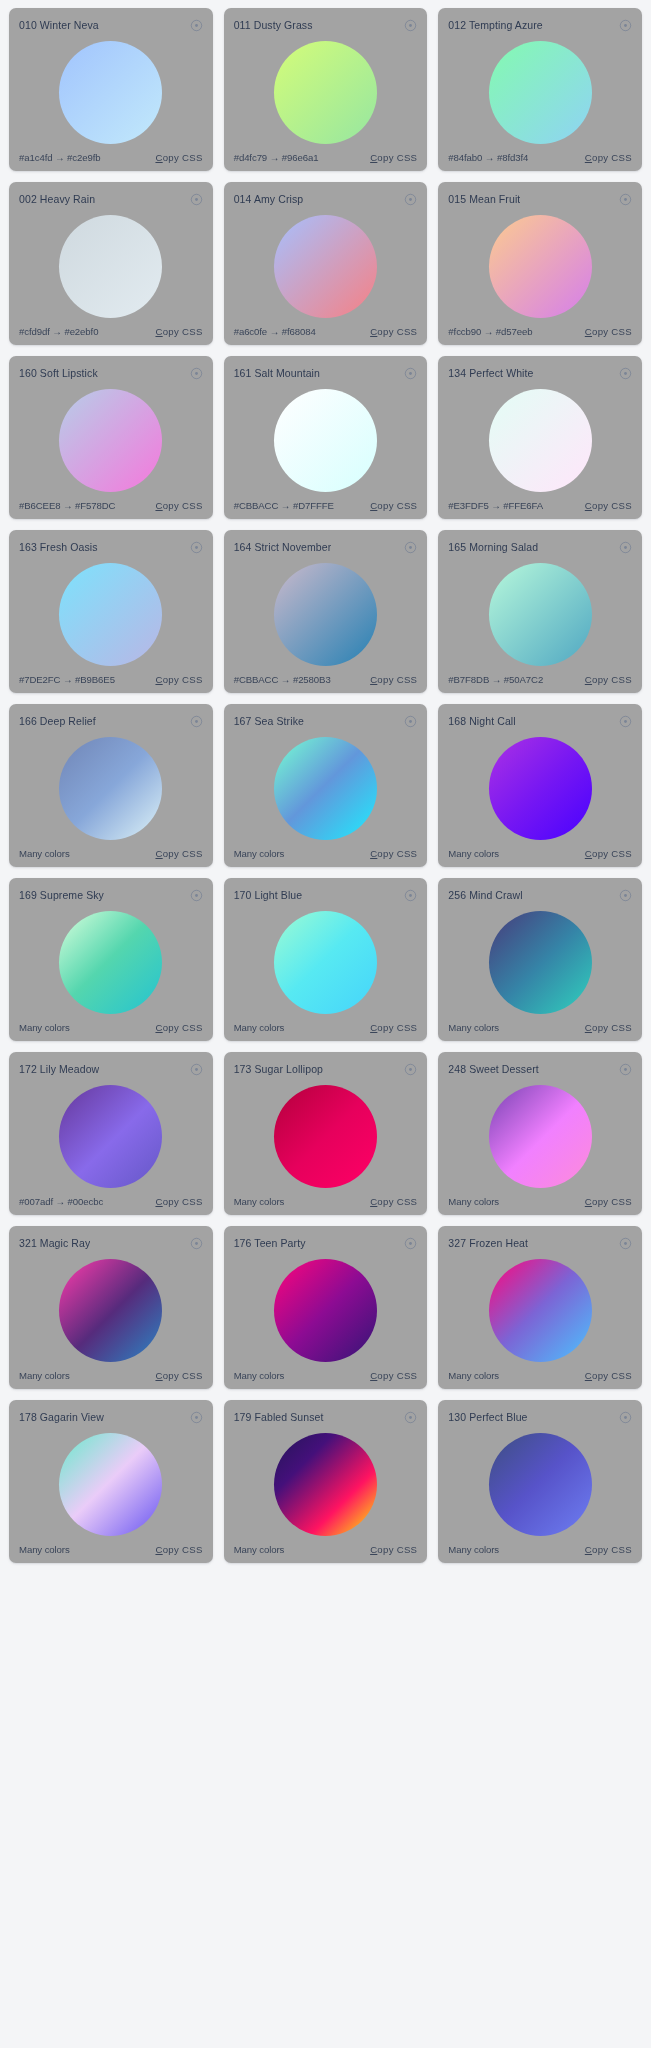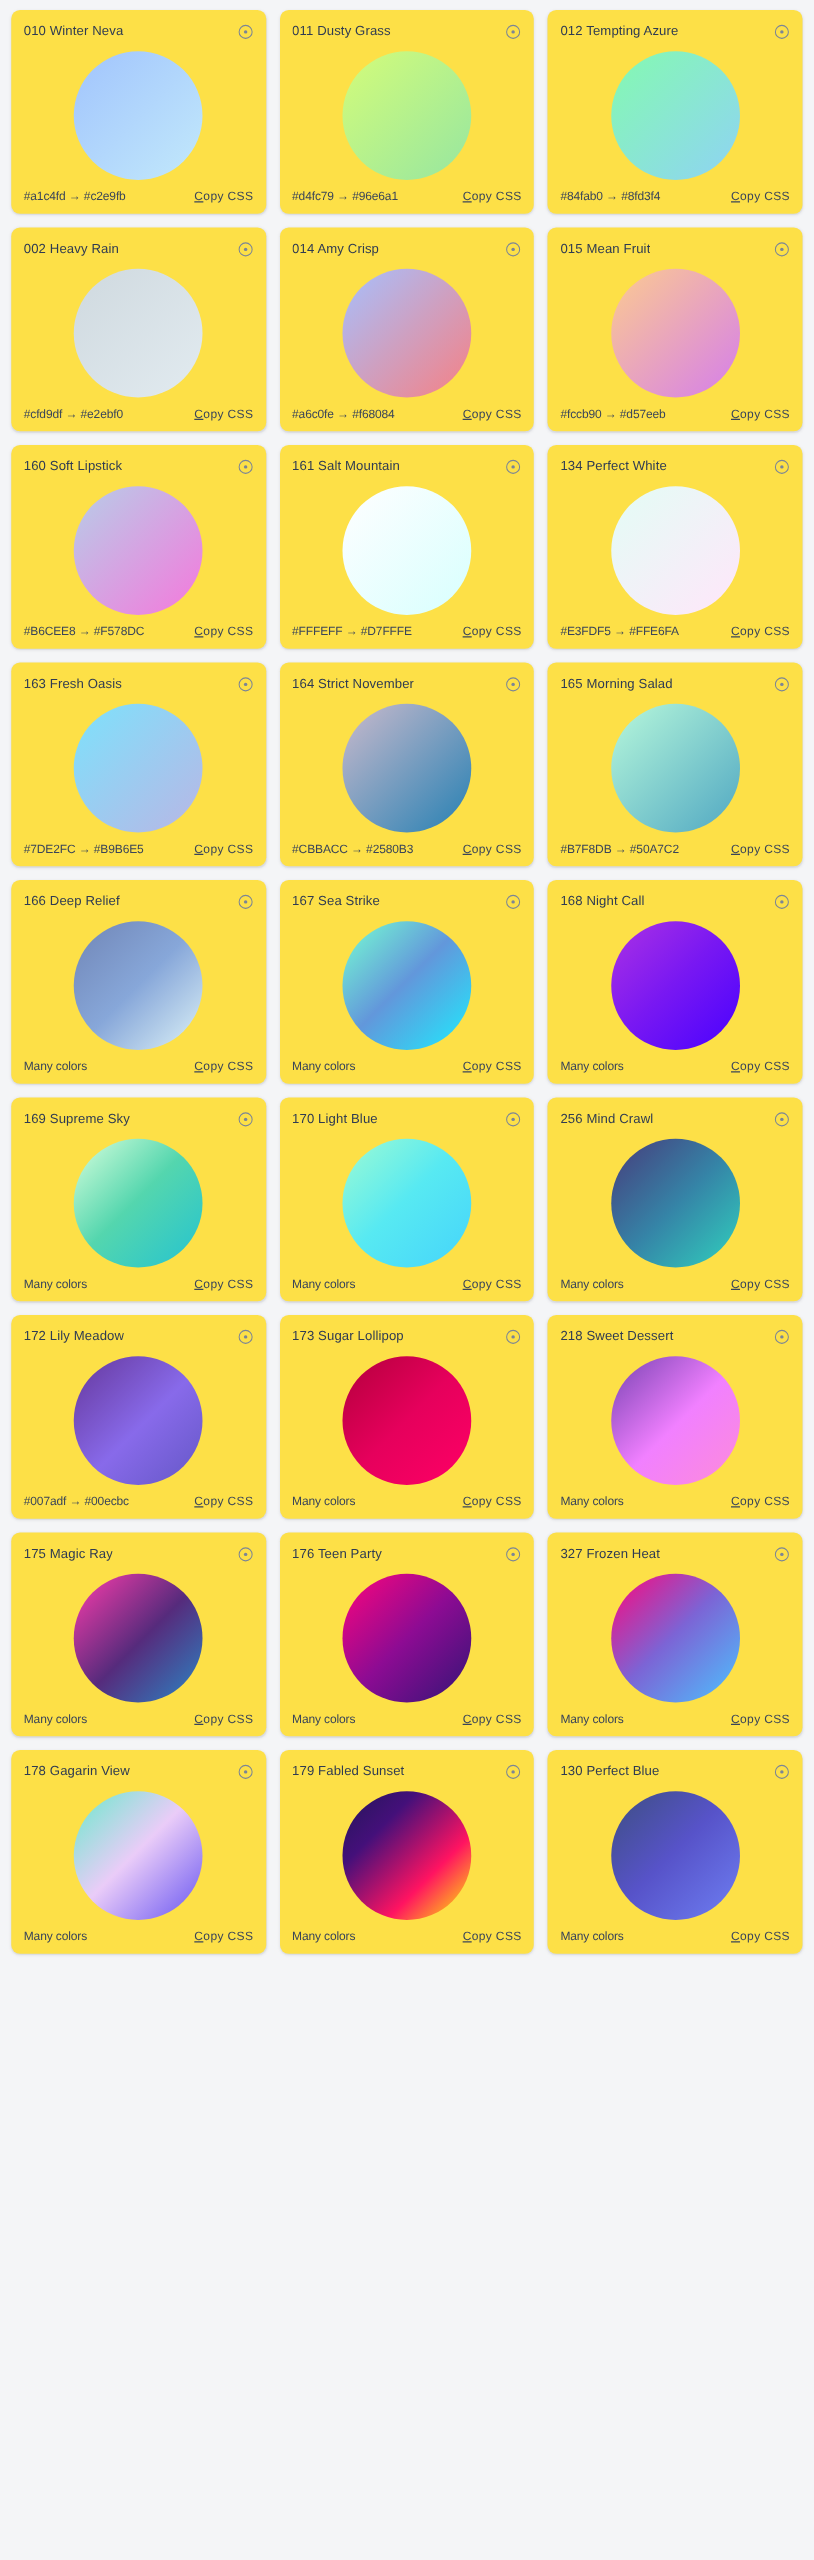--- a/index.html
+++ b/index.html
@@ -13,21 +13,21 @@
     min-height: 2048px;
     overflow-x: hidden;
   }
   .grid {
     display: grid;
     grid-template-columns: repeat(3, 1fr);
     gap: 11px 11px;
     padding: 8px 9px 10px 9px;
   }
   .card {
-    background: #fde047;
+    background: #a3a3a3;
     border-radius: 7px;
     box-shadow: 0 1px 3px rgba(16,24,40,0.09), 0 1px 1px rgba(16,24,40,0.05);
     padding: 10px 10px 8px 10px;
     display: flex;
     flex-direction: column;
     height: 163px;
     position: relative;
     overflow: hidden;
     gap: 48px;
   }
@@ -226,21 +226,21 @@
           <svg class="info-icon" viewBox="0 0 16 16">
             <circle cx="8" cy="8" r="6.4" fill="none" stroke="#7b8596" stroke-width="1"></circle>
             <circle cx="8" cy="8" r="1.7" fill="#7b8596"></circle>
           </svg>
         </span>
       </div>
       <div class="swatch-wrap">
         <div class="swatch" style="background: linear-gradient(135deg, rgb(255, 254, 255) 0%, rgb(215, 255, 254) 100%);"></div>
       </div>
       <div class="card-foot">
-        <span class="codes">#FFFEFF → #D7FFFE</span>
+        <span class="codes">#CBBACC → #D7FFFE</span>
         <span class="copy-css"><span class="u">C</span><span>opy CSS</span></span>
       </div>
     </div>
     <div class="card">
       <div class="card-head">
         <div class="card-title">134 Perfect White</div>
         <span style="display: block; line-height: 0;">
           <svg class="info-icon" viewBox="0 0 16 16">
             <circle cx="8" cy="8" r="6.4" fill="none" stroke="#7b8596" stroke-width="1"></circle>
             <circle cx="8" cy="8" r="1.7" fill="#7b8596"></circle>
@@ -448,39 +448,39 @@
       <div class="swatch-wrap">
         <div class="swatch" style="background: linear-gradient(135deg, rgb(179, 0, 60) 0%, rgb(230, 0, 92) 50%, rgb(255, 0, 102) 100%);"></div>
       </div>
       <div class="card-foot">
         <span class="codes">Many colors</span>
         <span class="copy-css"><span class="u">C</span><span>opy CSS</span></span>
       </div>
     </div>
     <div class="card">
       <div class="card-head">
-        <div class="card-title">218 Sweet Dessert</div>
+        <div class="card-title">248 Sweet Dessert</div>
         <span style="display: block; line-height: 0;">
           <svg class="info-icon" viewBox="0 0 16 16">
             <circle cx="8" cy="8" r="6.4" fill="none" stroke="#7b8596" stroke-width="1"></circle>
             <circle cx="8" cy="8" r="1.7" fill="#7b8596"></circle>
           </svg>
         </span>
       </div>
       <div class="swatch-wrap">
         <div class="swatch" style="background: linear-gradient(135deg, rgb(119, 66, 178) 0%, rgb(241, 128, 255) 52%, rgb(253, 139, 217) 100%);"></div>
       </div>
       <div class="card-foot">
         <span class="codes">Many colors</span>
         <span class="copy-css"><span class="u">C</span><span>opy CSS</span></span>
       </div>
     </div>
     <div class="card">
       <div class="card-head">
-        <div class="card-title">175 Magic Ray</div>
+        <div class="card-title">321 Magic Ray</div>
         <span style="display: block; line-height: 0;">
           <svg class="info-icon" viewBox="0 0 16 16">
             <circle cx="8" cy="8" r="6.4" fill="none" stroke="#7b8596" stroke-width="1"></circle>
             <circle cx="8" cy="8" r="1.7" fill="#7b8596"></circle>
           </svg>
         </span>
       </div>
       <div class="swatch-wrap">
         <div class="swatch" style="background: linear-gradient(135deg, rgb(255, 60, 172) 0%, rgb(86, 43, 124) 52%, rgb(43, 134, 197) 100%);"></div>
       </div>

